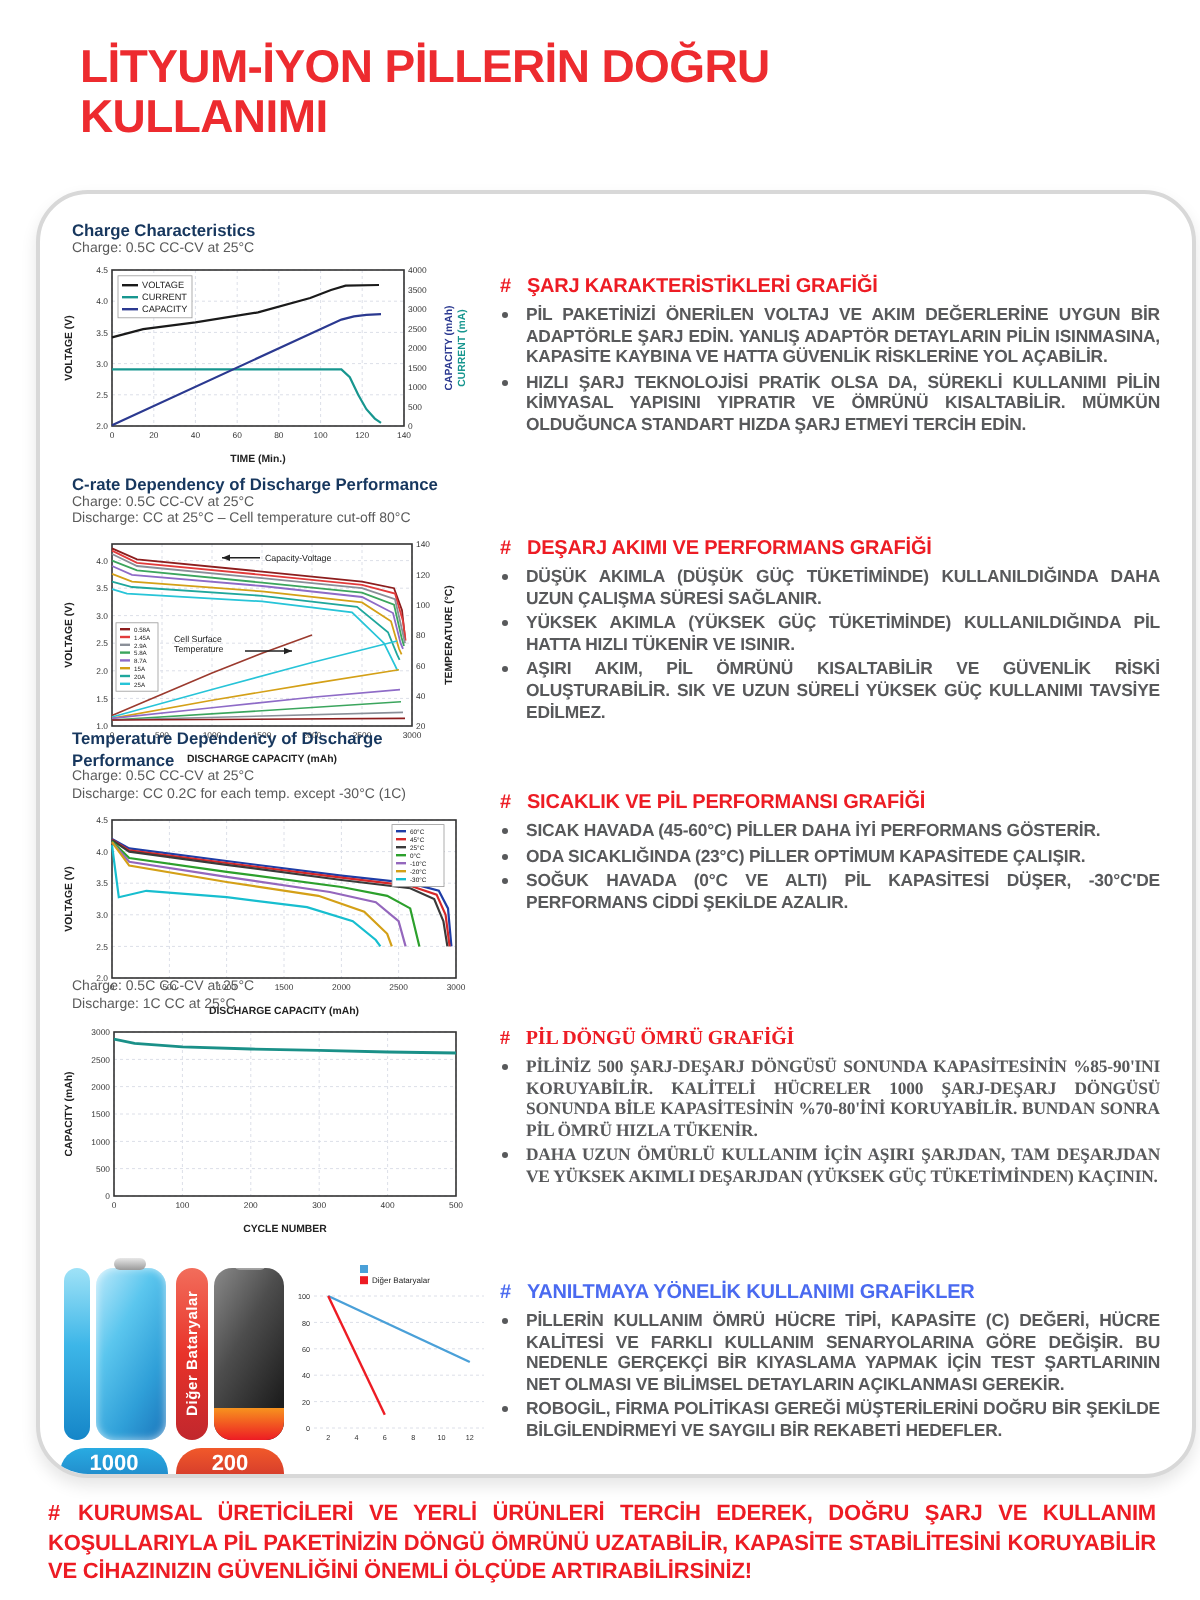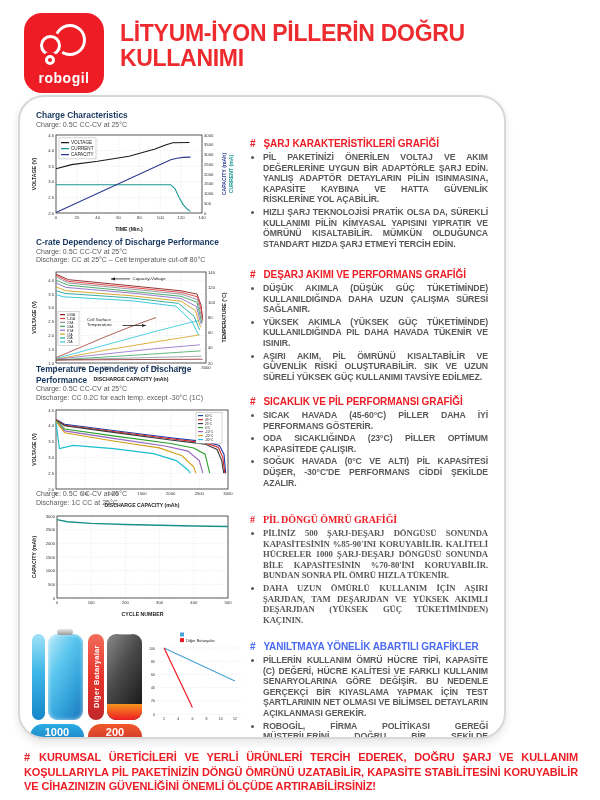--- a/index.html
+++ b/index.html
@@ -10,21 +10,21 @@
   .header { display:flex; align-items:flex-start; padding:13px 20px 0 24px; height:95px; }
   .logo { position:relative; width:80px; height:80px; background:#ee1c25; border-radius:18px; flex:0 0 auto; }
   .ring { position:absolute; border:3px solid #fff; border-radius:50%; background:transparent; }
   .r1 { width:32px; height:32px; left:30px; top:11px; }
   .r2 { width:21px; height:21px; left:16px; top:22px; box-shadow:0 0 0 3px #ee1c25; background:#ee1c25; }
   .r3 { width:10px; height:10px; left:21px; top:42px; box-shadow:0 0 0 3px #ee1c25; background:#ee1c25; }
   .logo-text { position:absolute; bottom:7px; width:100%; text-align:center; color:#fff; font-weight:bold; font-size:14px; letter-spacing:.5px; }
   .title { margin-left:16px; margin-top:8px; width:430px; color:#ed2b2f; font-size:23px; line-height:1.1; font-weight:bold; letter-spacing:-0.3px; }
 
   
-  .card { margin:0 18px; width:488px; height:644px; border:2px solid #d8d8d8; border-radius:26px;
+  .card { margin:0 18px; width:580px; height:644px; border:2px solid #d8d8d8; border-radius:26px;
           box-shadow:0 4px 8px rgba(0,0,0,.10); display:flex; padding:13px 12px 8px 10px; gap:6px; overflow:hidden; background:#fff; }
   .col-left  { width:214px; flex:0 0 auto; }
   .col-right { flex:1; padding-right:4px;margin-top:28px; }
 
   
   .chart-block { overflow:visible; }
   .cb1 { height:127px; } .cb2 { height:127px; } .cb3 { height:126px; } .cb4 { height:128px; }
   .c-title { font-size:8.4px; font-weight:bold; color:#17375e; line-height:1.25; padding-left:6px; }
   .c-sub   { font-size:7px; color:#5a5a5a; line-height:1.25; padding-left:6px; }
   .c-svg   { margin-top:2px; }
@@ -63,26 +63,20 @@
   .footer { padding:11px 22px 0 24px; }
   .footer p { font-size:11px; font-weight:bold; color:#ed1c24; line-height:1.32; text-align:justify; letter-spacing:-0.1px; }
   .footer .f-hash { margin-right:9px; }
 </style>
 </head>
 <body>
 
 <div class="page">
 
   <div class="header">
-    <div class="logo">
-      <div class="ring r1"></div>
-      <div class="ring r2"></div>
-      <div class="ring r3"></div>
-      <div class="logo-text">robogil</div>
-    </div>
     <h1 class="title">LİTYUM-İYON PİLLERİN DOĞRU KULLANIMI</h1>
   </div>
 
   <div class="card">
 
     <div class="col-left">
 
       <div class="chart-block cb1">
         <div class="c-title">Charge Characteristics</div>
         <div class="c-sub">Charge: 0.5C CC-CV at 25°C</div>
@@ -389,21 +383,21 @@
         <ul>
             <li>PİL PAKETİNİZİ ÖNERİLEN VOLTAJ VE AKIM DEĞERLERİNE UYGUN BİR ADAPTÖRLE ŞARJ EDİN. YANLIŞ ADAPTÖR DETAYLARIN PİLİN ISINMASINA, KAPASİTE KAYBINA VE HATTA GÜVENLİK RİSKLERİNE YOL AÇABİLİR.</li>
             <li>HIZLI ŞARJ TEKNOLOJİSİ PRATİK OLSA DA, SÜREKLİ KULLANIMI PİLİN KİMYASAL YAPISINI YIPRATIR VE ÖMRÜNÜ KISALTABİLİR. MÜMKÜN OLDUĞUNCA STANDART HIZDA ŞARJ ETMEYİ TERCİH EDİN.</li>
           </ul>
       </section>
 
       <section class="sec sec-2">
         <div class="sec-h"><span class="hash">#</span><span>DEŞARJ AKIMI VE PERFORMANS GRAFİĞİ</span></div>
         <ul>
             <li>DÜŞÜK AKIMLA (DÜŞÜK GÜÇ TÜKETİMİNDE) KULLANILDIĞINDA DAHA UZUN ÇALIŞMA SÜRESİ SAĞLANIR.</li>
-            <li>YÜKSEK AKIMLA (YÜKSEK GÜÇ TÜKETİMİNDE) KULLANILDIĞINDA PİL DAHA HAVADA TÜKENİR VE ISINIR.</li>
+            <li>YÜKSEK AKIMLA (YÜKSEK GÜÇ TÜKETİMİNDE) KULLANILDIĞINDA PİL HATTA HIZLI TÜKENİR VE ISINIR.</li>
             <li>AŞIRI AKIM, PİL ÖMRÜNÜ KISALTABİLİR VE GÜVENLİK RİSKİ OLUŞTURABİLİR. SIK VE UZUN SÜRELİ YÜKSEK GÜÇ KULLANIMI TAVSİYE EDİLMEZ.</li>
           </ul>
       </section>
 
       <section class="sec sec-3">
         <div class="sec-h"><span class="hash">#</span><span>SICAKLIK VE PİL PERFORMANSI GRAFİĞİ</span></div>
         <ul>
             <li>SICAK HAVADA (45-60°C) PİLLER DAHA İYİ PERFORMANS GÖSTERİR.</li>
             <li>ODA SICAKLIĞINDA (23°C) PİLLER OPTİMUM KAPASİTEDE ÇALIŞIR.</li>
             <li>SOĞUK HAVADA (0°C VE ALTI) PİL KAPASİTESİ DÜŞER, -30°C'DE PERFORMANS CİDDİ ŞEKİLDE AZALIR.</li>
@@ -412,21 +406,21 @@
 
       <section class="sec sec-4">
         <div class="sec-h"><span class="hash">#</span><span>PİL DÖNGÜ ÖMRÜ GRAFİĞİ</span></div>
         <ul>
             <li>PİLİNİZ 500 ŞARJ-DEŞARJ DÖNGÜSÜ SONUNDA KAPASİTESİNİN %85-90'INI KORUYABİLİR. KALİTELİ HÜCRELER 1000 ŞARJ-DEŞARJ DÖNGÜSÜ SONUNDA BİLE KAPASİTESİNİN %70-80'İNİ KORUYABİLİR. BUNDAN SONRA PİL ÖMRÜ HIZLA TÜKENİR.</li>
             <li>DAHA UZUN ÖMÜRLÜ KULLANIM İÇİN AŞIRI ŞARJDAN, TAM DEŞARJDAN VE YÜKSEK AKIMLI DEŞARJDAN (YÜKSEK GÜÇ TÜKETİMİNDEN) KAÇININ.</li>
           </ul>
       </section>
 
       <section class="sec sec-5">
-        <div class="sec-h blue"><span class="hash">#</span><span>YANILTMAYA YÖNELİK ABARTILI GRAFİKLER</span></div>
+        <div class="sec-h blue"><span class="hash">#</span><span>YANILTMAYA YÖNELİK KULLANIMI GRAFİKLER</span></div>
         <ul>
             <li>PİLLERİN KULLANIM ÖMRÜ HÜCRE TİPİ, KAPASİTE (C) DEĞERİ, HÜCRE KALİTESİ VE FARKLI KULLANIM SENARYOLARINA GÖRE DEĞİŞİR. BU NEDENLE GERÇEKÇİ BİR KIYASLAMA YAPMAK İÇİN TEST ŞARTLARININ NET OLMASI VE BİLİMSEL DETAYLARIN AÇIKLANMASI GEREKİR.</li>
             <li>ROBOGİL, FİRMA POLİTİKASI GEREĞİ MÜŞTERİLERİNİ DOĞRU BİR ŞEKİLDE BİLGİLENDİRMEYİ VE SAYGILI BİR REKABETİ HEDEFLER.</li>
           </ul>
       </section>
 
     </div>
   </div>
 
   <div class="footer">

